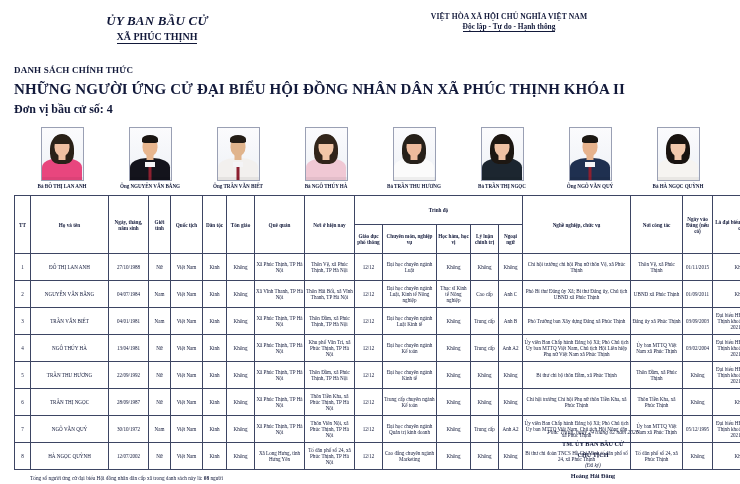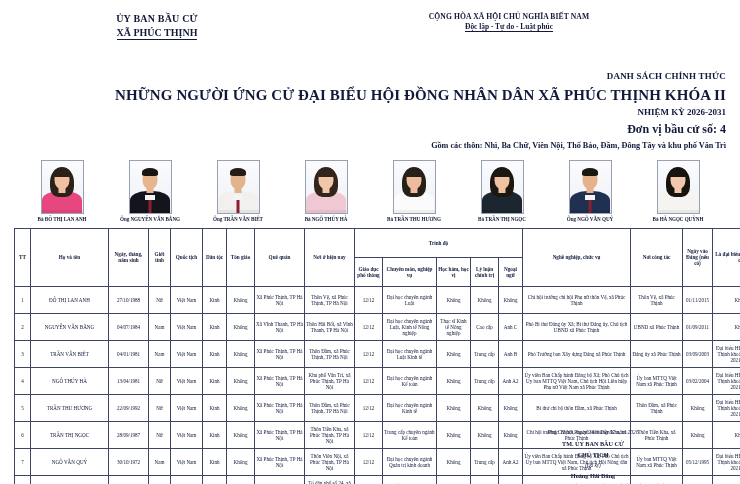--- a/index.html
+++ b/index.html
@@ -32,24 +32,25 @@
   .lh-left {
     width: 270px;
     text-align: center;
     padding-left: 8px;
   }
   .lh-right {
     flex: 1;
     text-align: center;
   }
   .lh-line1 {
-    font-size: 10px;
+    font-size: 13px;
     font-weight: bold;
     letter-spacing: .2px;
     line-height: 1.35;
+    font-style: italic;
   }
   .lh-line2 {
     font-size: 10px;
     font-weight: bold;
     line-height: 1.35;
   }
   .underline-short {
     display: inline-block;
     border-bottom: 1px solid #12193a;
     padding-bottom: 0px;
@@ -60,22 +61,22 @@
     letter-spacing: .1px;
   }
   .nation-motto {
     font-size: 7.4px;
     font-weight: bold;
     margin-top: 1px;
   }
 
   
   .titleblock {
-    text-align: right;
-    margin-top: 30px;
+    text-align: left;
+    margin-top: 20px;
   }
   .t1 { font-size: 9px; font-weight: bold; letter-spacing: .2px; line-height: 1.5; }
   .t2 { font-size: 15px; font-weight: bold; letter-spacing: .1px; line-height: 1.5; }
   .t3 { font-size: 9px; font-weight: bold; line-height: 1.5; }
   .t4 { font-size: 12px; font-weight: bold; line-height: 1.6; }
   .t5 { font-size: 8.2px; font-weight: bold; line-height: 1.6; }
 
   
   .photostrip {
     display: flex;
@@ -170,31 +171,29 @@
 <body>
 
 <div class="page">
 
   <div class="letterhead">
     <div class="lh-left">
       <div class="lh-line1">ỦY BAN BẦU CỬ</div>
       <div class="lh-line2"><span class="underline-short">XÃ PHÚC THỊNH</span></div>
     </div>
     <div class="lh-right">
-      <div class="nation-title">CỘNG HÒA XÃ HỘI CHỦ NGHĨA BIẾT NAM</div>
-      <div class="nation-motto"><span class="underline-short">Độc lập - Tự do - Luật phúc</span></div>
+      <div class="nation-title">VIỆT HÒA XÃ HỘI CHỦ NGHĨA VIỆT NAM</div>
+      <div class="nation-motto"><span class="underline-short">Độc lập - Tự do - Hạnh thông</span></div>
     </div>
   </div>
 
   <div class="titleblock">
     <div class="t1">DANH SÁCH CHÍNH THỨC</div>
     <div class="t2">NHỮNG NGƯỜI ỨNG CỬ  ĐẠI BIỂU HỘI ĐỒNG NHÂN DÂN XÃ PHÚC THỊNH KHÓA II</div>
-    <div class="t3">NHIỆM KỲ 2026-2031</div>
     <div class="t4">Đơn vị bầu cử số: 4</div>
-    <div class="t5">Gồm các thôn: Nhì, Ba Chữ, Viên Nội, Thổ Bảo, Đầm, Đông Tây và khu phố Vân Trì</div>
   </div>
 
   <div class="photostrip">
       <div class="pcell">
         <div class="frame">
           <div class="bg" style="background:linear-gradient(#fbfbfd,#eef1f6)"></div>
           <div class="body" style="background:#e8467e"></div>
           <div class="hair" style="left:50%;transform:translateX(-50%);top:6px;width:24px;height:30px;background:#2a2118;border-radius:50% 50% 35% 35%"></div>
           <div class="neck" style="background:#f0c0a2"></div>
           <div class="face" style="background:#f0c0a2"></div>

